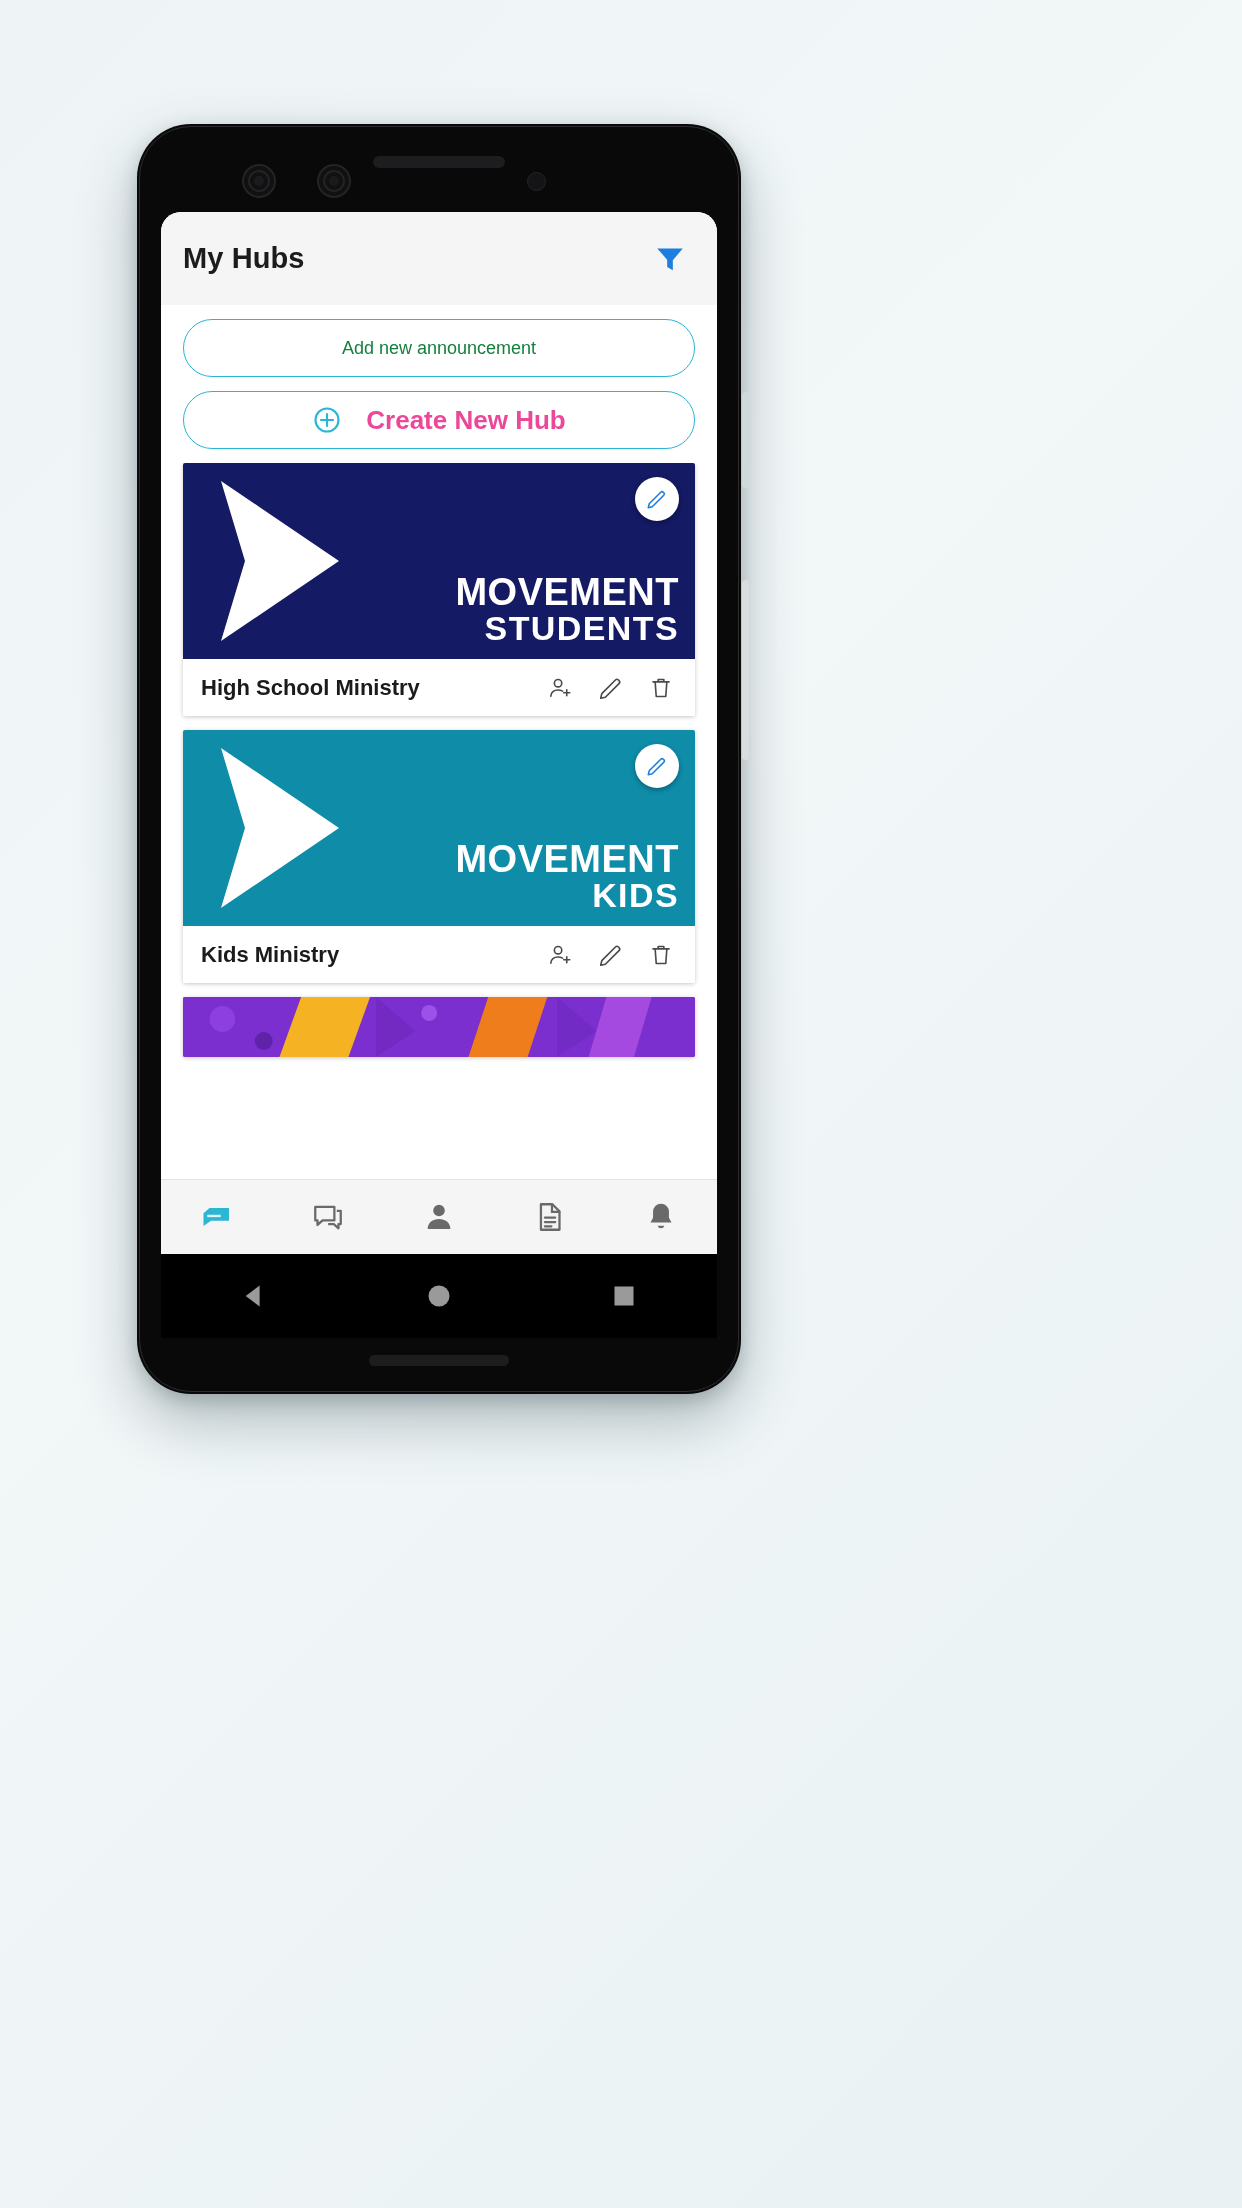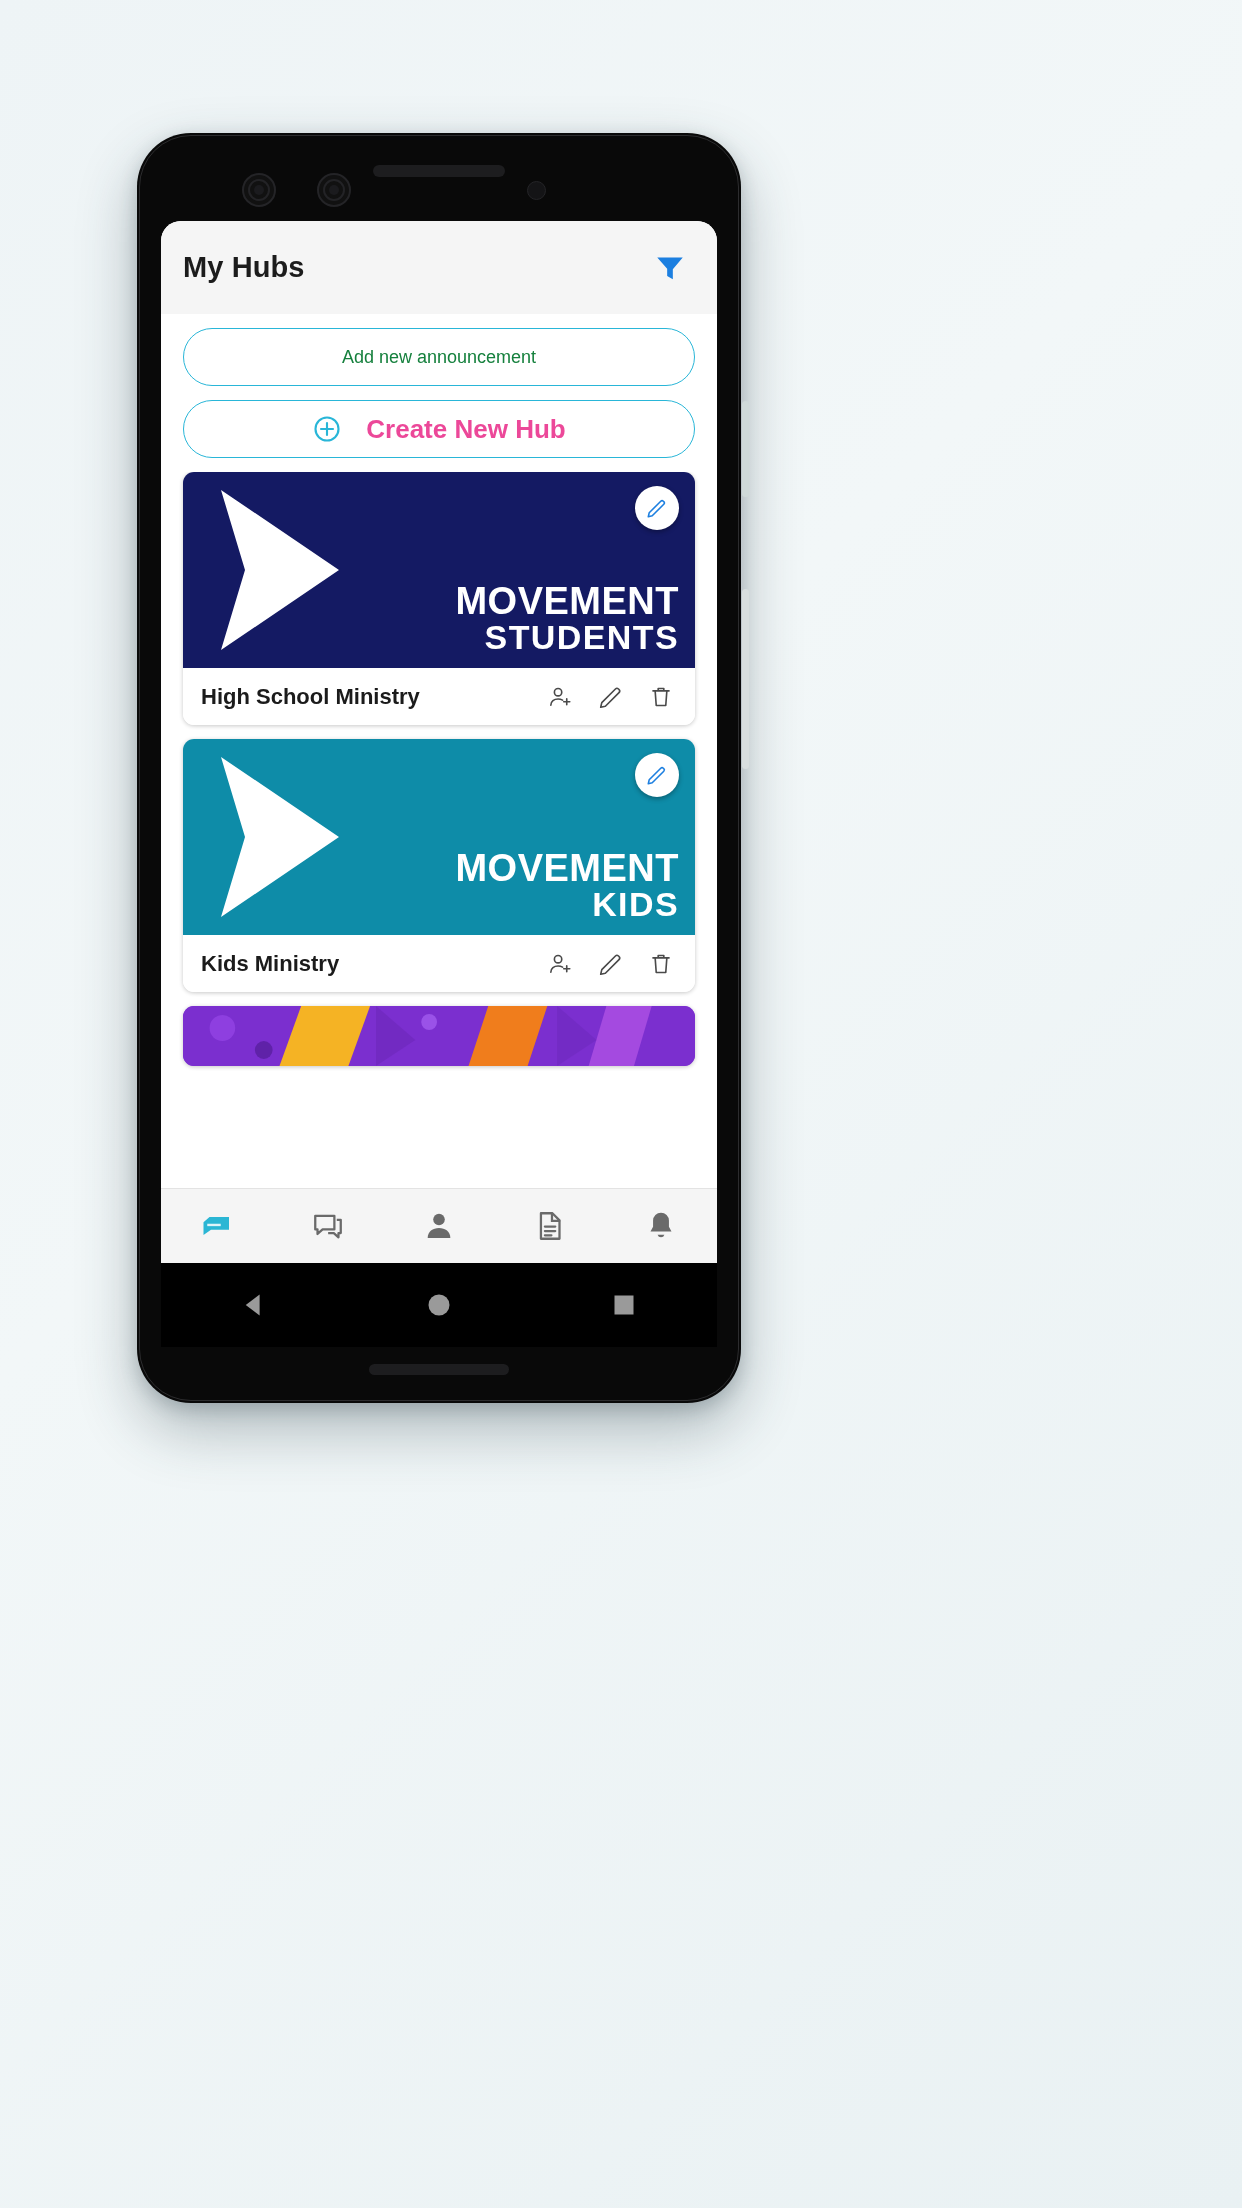--- a/index.html
+++ b/index.html
@@ -4,21 +4,21 @@
 <style>
   html,body{margin:0;padding:0;}
   body{
     width:1242px;height:2208px;
     background:linear-gradient(135deg,#eef4f6 0%,#f2f7f8 40%,#e9f1f3 100%);
     font-family:"Liberation Sans",sans-serif;
     overflow:hidden;position:relative;
   }
   
   #phone{
-    position:absolute;left:137px;top:133px;width:604px;height:1270px;
+    position:absolute;left:137px;top:124px;width:604px;height:1270px;
     background:#090909;border-radius:54px;
     box-shadow:0 26px 60px rgba(40,60,70,.33),0 6px 18px rgba(40,60,70,.22);
   }
   #phone:before{
     content:"";position:absolute;inset:2px;border-radius:52px;
     border:1.5px solid #2c2c2e;pointer-events:none;
   }
   .earpiece{
     position:absolute;left:50%;transform:translateX(-50%);top:32px;
     width:132px;height:12px;border-radius:7px;background:#1d1d1f;
@@ -55,21 +55,21 @@
     flex:1;height:58px;border:1.6px solid #29b6d8;border-radius:30px;
     background:#fff;display:flex;align-items:center;justify-content:center;
     font-size:18px;color:#15803d;box-sizing:border-box;
   }
   .pill.wide{width:100%;gap:24px;font-size:26px;font-weight:bold;color:#ec4899;}
   .pill-row.single{padding-top:14px;padding-bottom:14px;}
 
   
   #cards{flex:1;overflow:hidden;padding:0 22px;}
   .card{
-    background:#fff;border-radius:11px;margin-bottom:14px;overflow:hidden;
+    background:#fff;border-radius:2px;margin-bottom:14px;overflow:hidden;
     box-shadow:0 1px 4px rgba(0,0,0,.22);
   }
   .banner{height:196px;position:relative;overflow:hidden;}
   .banner.navy{background:#141a63;}
   .banner.teal{background:#0e8ca8;}
   .banner.purple{background:#7b2fcf;}
   .arrow{
     position:absolute;left:32px;top:14px;width:130px;height:168px;
   }
   .logo-text{

